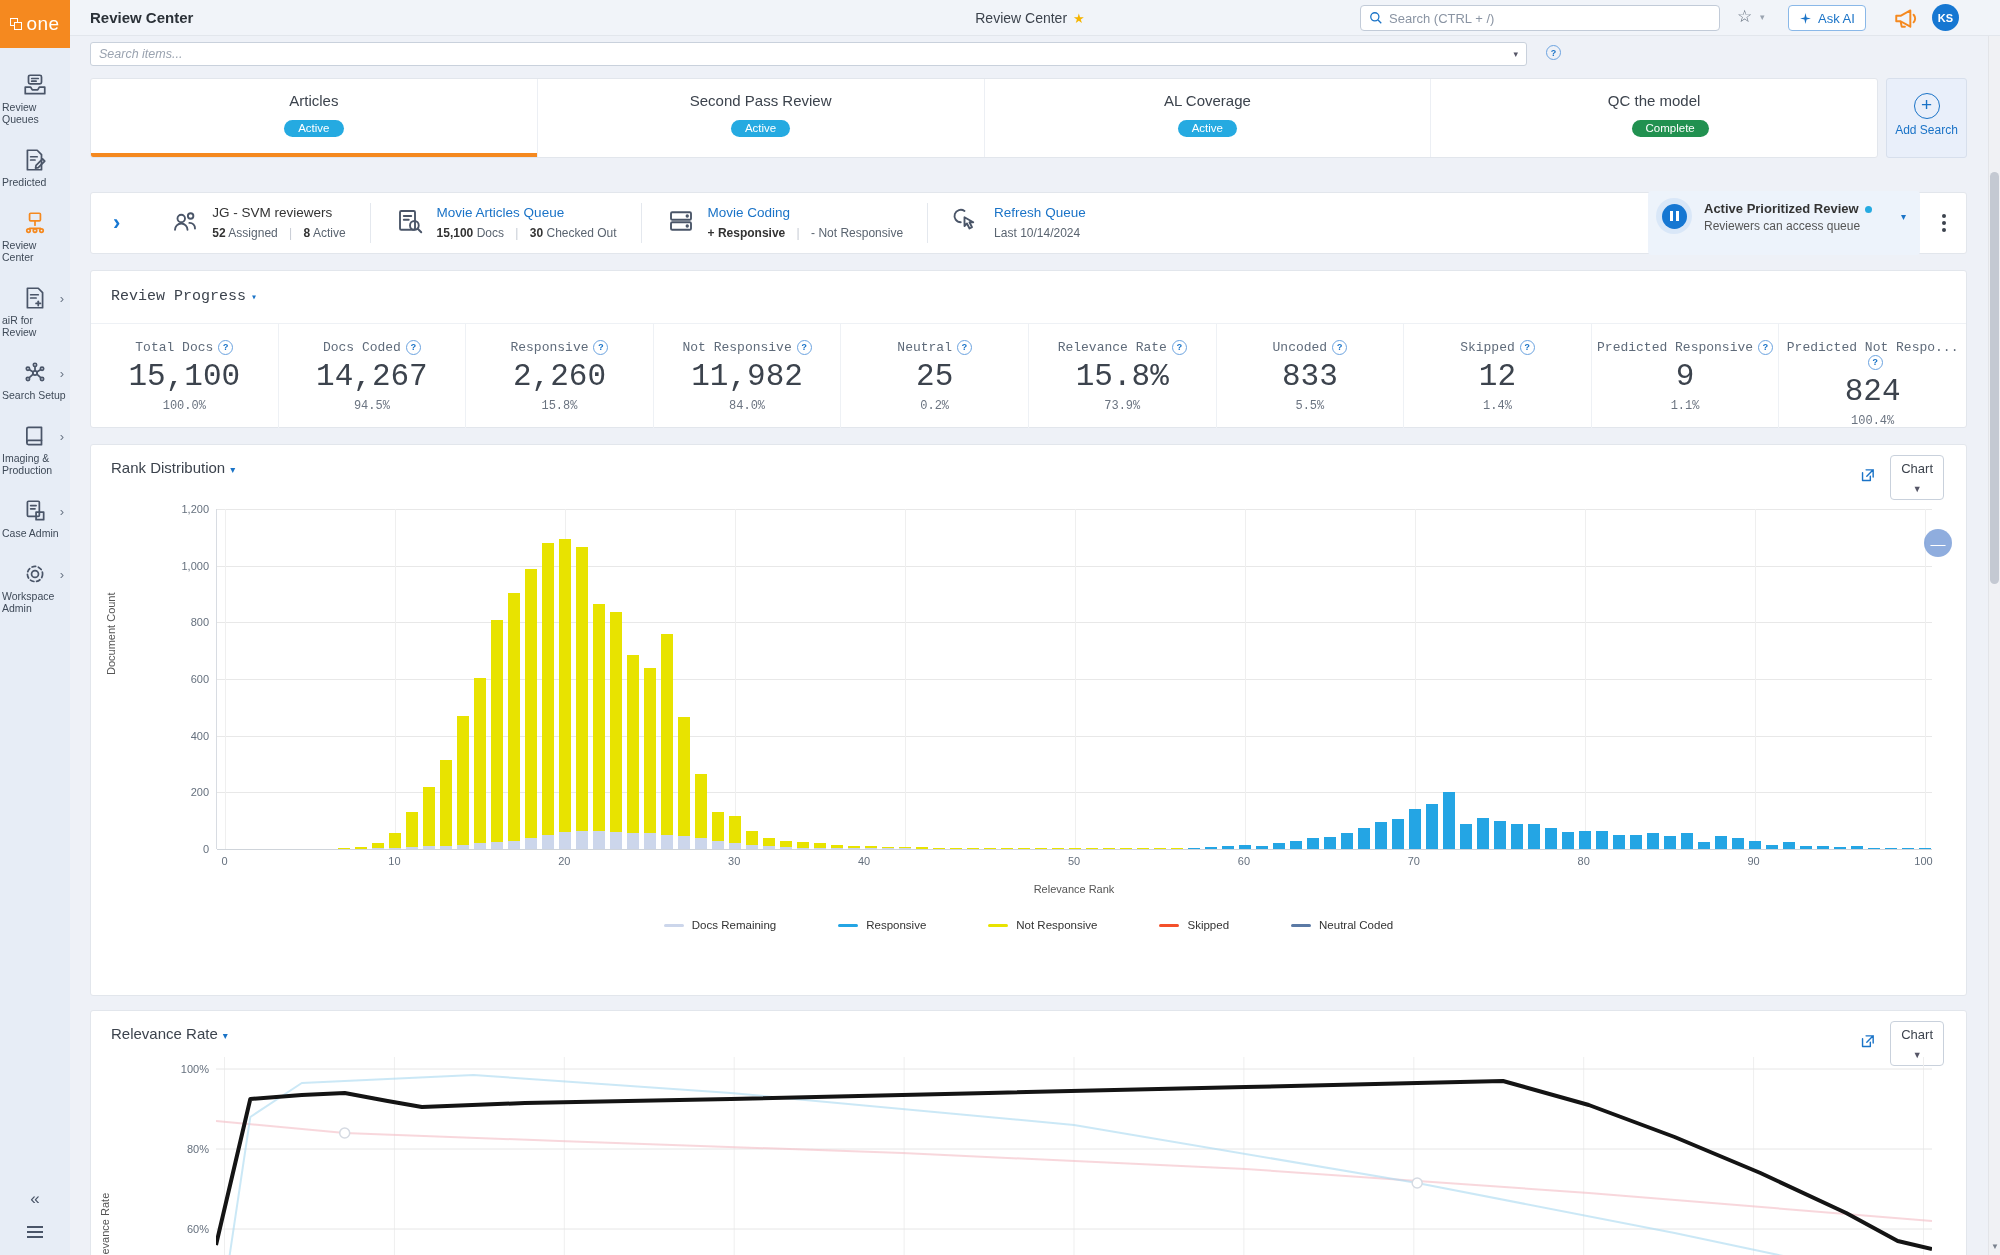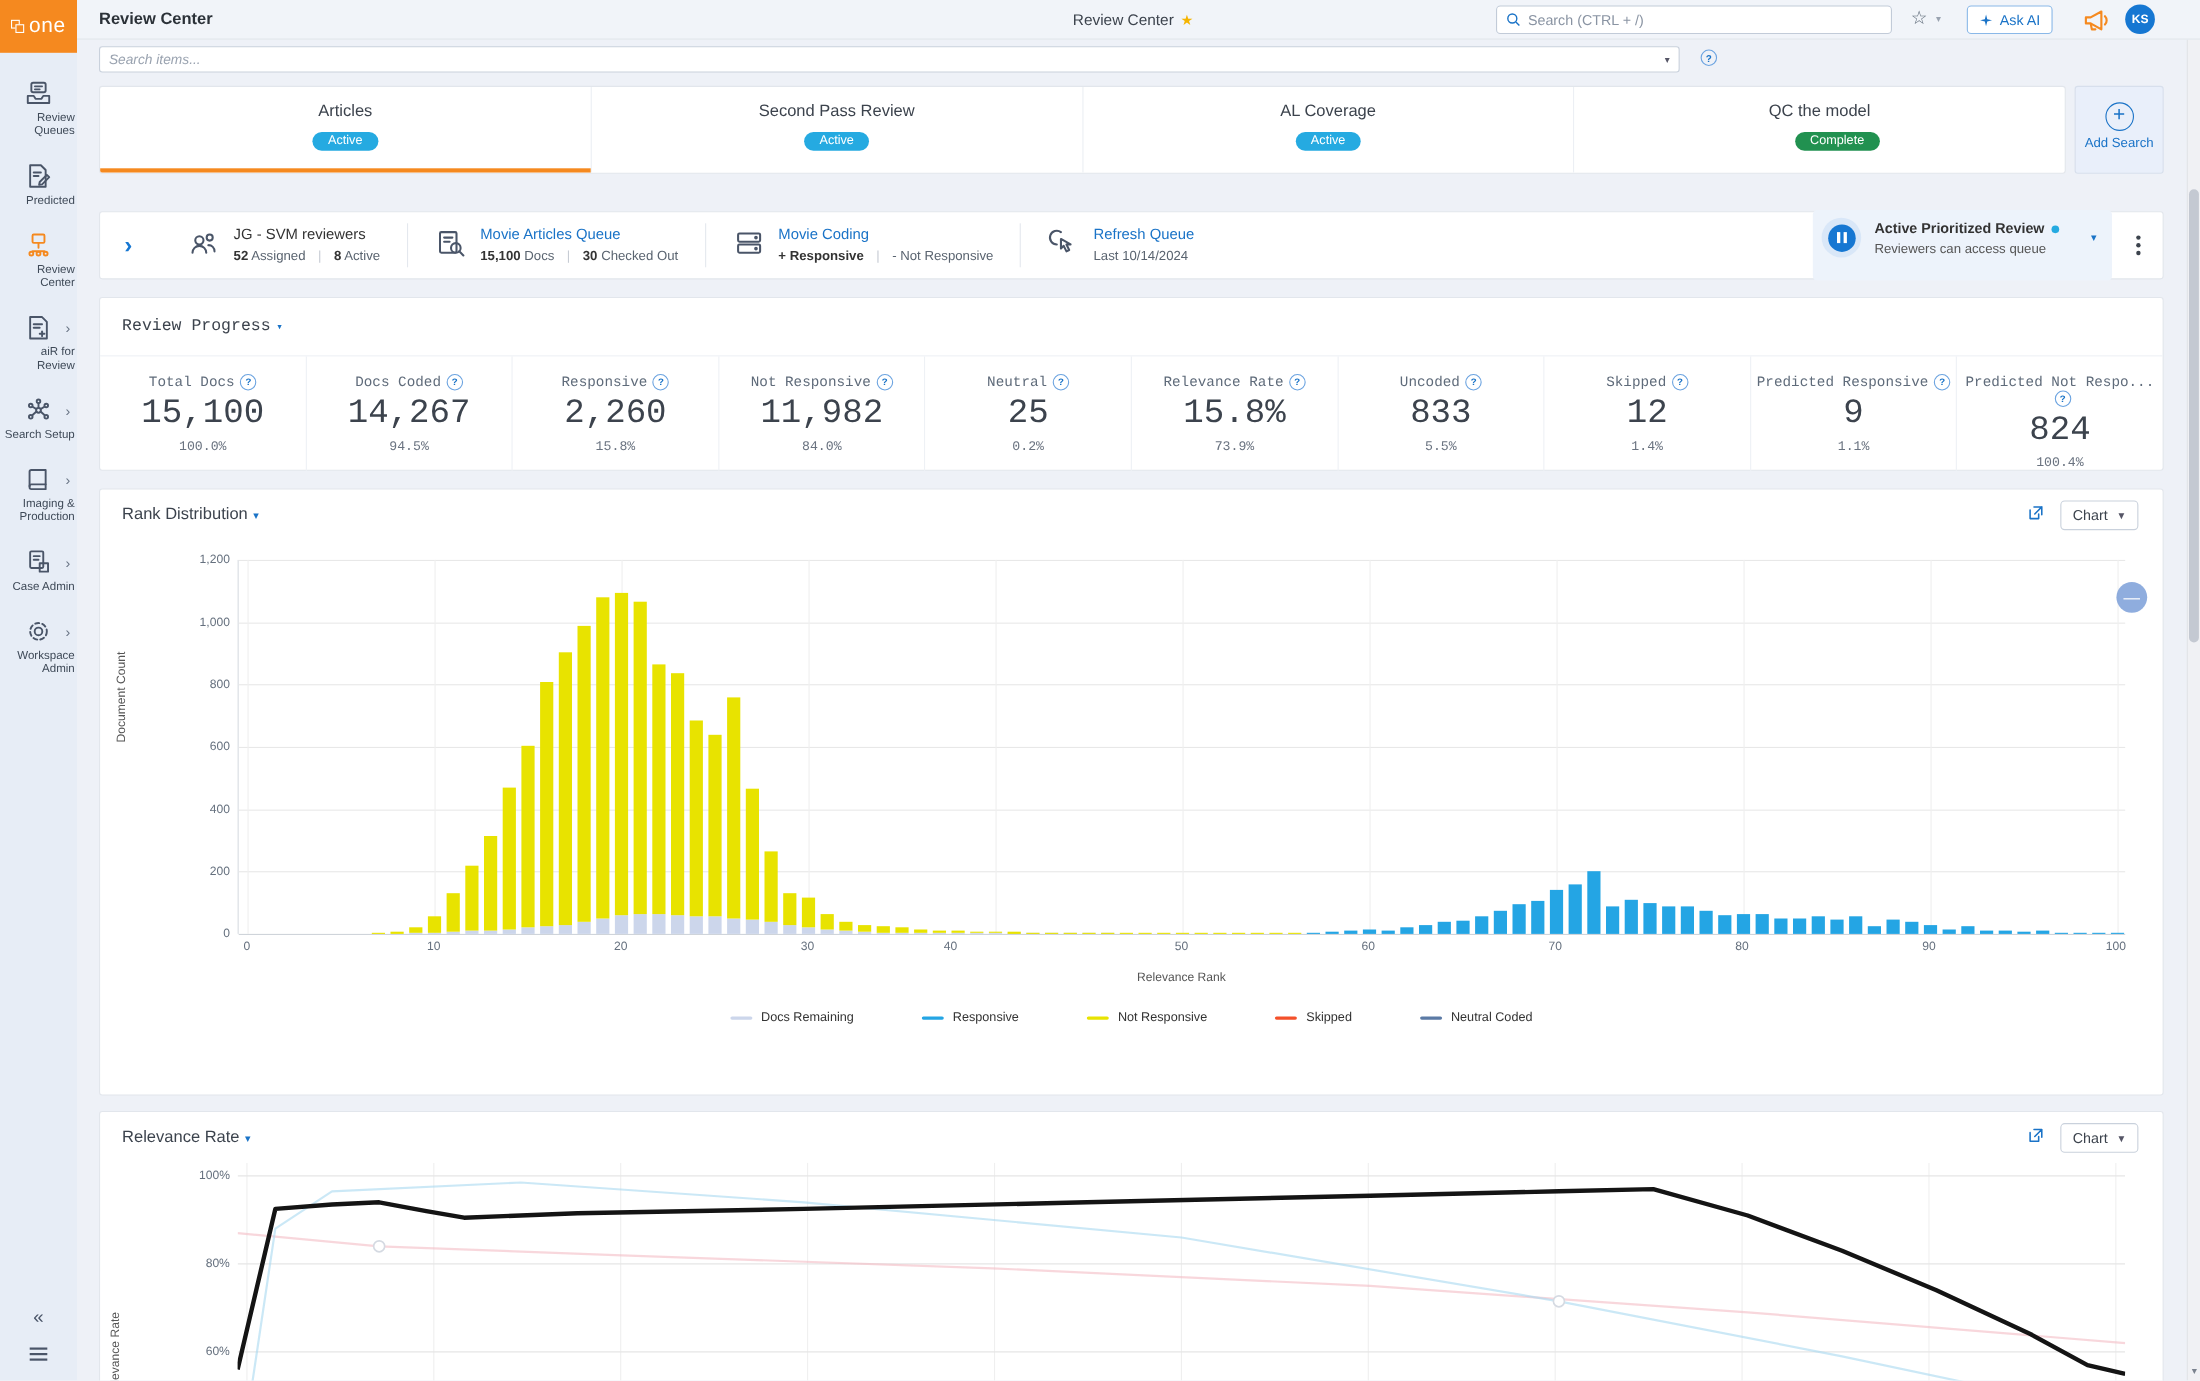--- a/index.html
+++ b/index.html
@@ -29,21 +29,21 @@
   .askai { position:absolute; left:1788px; top:5px; height:26px; padding:0 10px; background:#fff;
     border:1px solid #8ab8e8; border-radius:4px; color:#1a73c7; font-size:13px;
     display:flex; align-items:center; gap:6px; cursor:pointer;}
   .megaphone { position:absolute; left:1893px; top:5px; cursor:pointer;}
   .avatar { position:absolute; left:1932px; top:4px; width:27px; height:27px; border-radius:50%;
     background:#1677d2; color:#fff; font-size:11px; font-weight:700; display:flex; align-items:center; justify-content:center; cursor:pointer;}
 
   
   .sidebar { position:absolute; left:0; top:48px; width:70px; height:1207px; background:#e7edf6; z-index:10;}
   .side-list { list-style:none; padding-top:14px; }
-  .side-item { position:relative; padding:10px 2px 12px; text-align:right; cursor:pointer; }
+  .side-item { position:relative; padding:10px 2px 12px; text-align:left; cursor:pointer; }
   .side-item .ic { display:block; margin:0 auto 3px; width:26px; height:26px; }
   .side-item .lbl { font-size:10.5px; line-height:12px; color:#3f4a58; display:block; }
   .side-item .chev { position:absolute; right:6px; top:16px; color:#6b7686; font-size:13px; }
   .side-item svg { stroke:#4a5568; fill:none; stroke-width:1.6; stroke-linecap:round; stroke-linejoin:round;}
   .side-item.active svg { stroke:#f5891f; }
   .side-bottom { position:absolute; bottom:10px; left:0; width:70px; text-align:center; color:#4a5568;}
   .collapse-gl { font-size:17px; cursor:pointer; display:block; margin-bottom:14px;}
   .burger { display:inline-block; cursor:pointer; }
   .burger i { display:block; width:16px; height:2px; background:#4a5568; margin:3px auto; }
 
@@ -109,21 +109,21 @@
   .stat:first-child { border-left:none; }
   .stat .s-lbl { font-size:13px; color:#5f6b7a; }
   .stat .s-val { font-size:31px; color:#3c434d; margin-top:4px; }
   .stat .s-sub { font-size:12px; color:#6a7380; margin-top:5px;}
 
   
   .rank-card { left:90px; top:444px; width:1877px; height:552px; }
   .chart-hdr { position:absolute; left:20px; top:14px; }
   .chart-controls { position:absolute; right:22px; top:10px; display:flex; align-items:center; gap:14px;}
   .chart-btn { border:1px solid #c9d1dc; border-radius:4px; background:#fff; padding:5px 10px; font-size:13px;
-    color:#3c434d; display:flex; align-items:center; gap:8px; cursor:pointer;}
+    color:#3c434d; display:flex; align-items:center; gap:8px; cursor:pointer;flex-direction:column;}
   .chart-btn .c { font-size:9px; color:#556;}
   .ext-link { cursor:pointer; }
   .plot-wrap { position:absolute; left:125px; top:64px; width:1716px; height:340px; border-left:1px solid #d8dce2;}
   .hgrid { position:absolute; left:0; width:100%; height:1px; background:#e8e8e8;}
   .hgrid.zero { background:#cfd4da; }
   .vgrid { position:absolute; top:0; width:1px; height:100%; background:#efefef;}
   .bar { position:absolute; }
   .ylab { position:absolute; left:58px; width:60px; text-align:right; font-size:11px; color:#65707e;}
   .xlab { position:absolute; top:410px; font-size:11px; color:#65707e; transform:translateX(-50%);}
   .ytitle { position:absolute; left:14px; top:230px; font-size:11px; color:#555;

